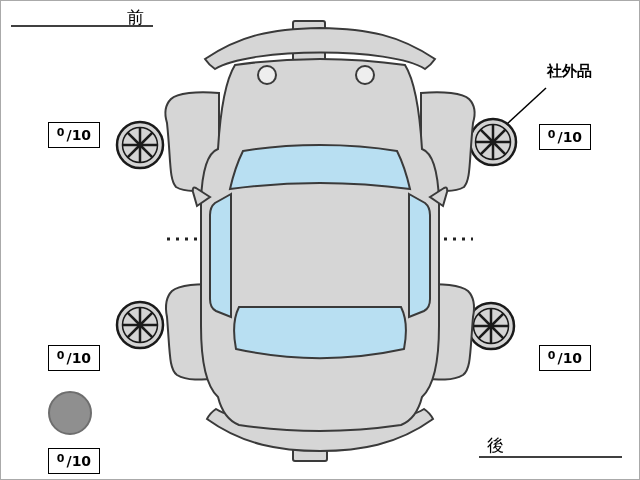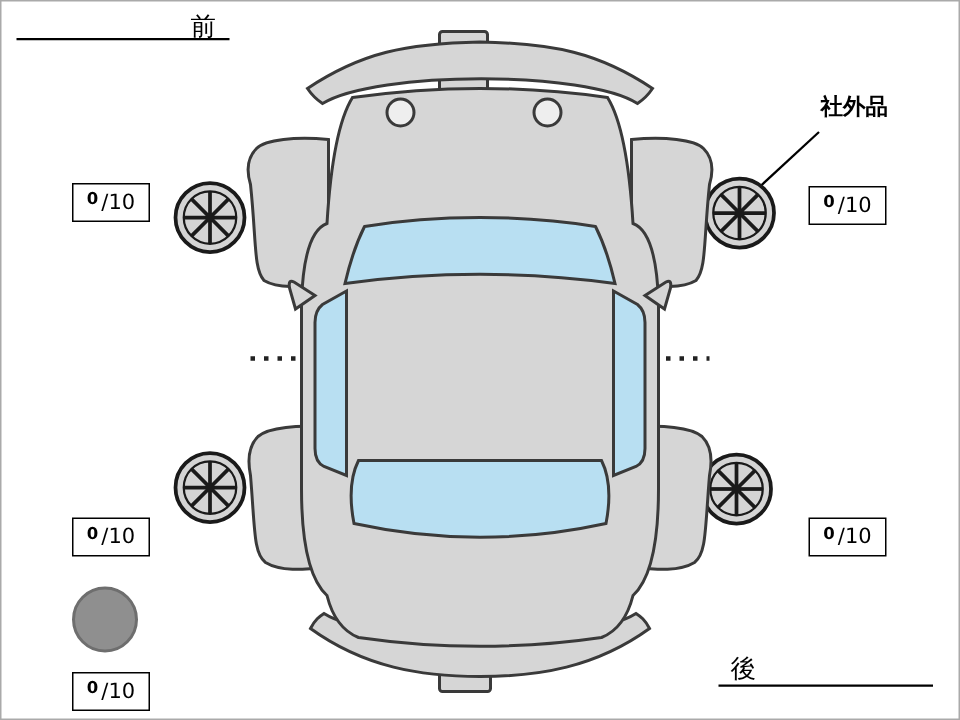--- a/index.html
+++ b/index.html
@@ -46,21 +46,21 @@
     justify-content: center;
     gap: 2px;
   }
   .score-value {
     font-size: 11px;
     font-weight: bold;
     transform: translateY(-3px);
   }
   .score-max {
     font-size: 14px;
-    font-weight: normal;
+    font-weight: bold;
   }
   #score-front-left  { left: 47px;  top: 121px; }
   #score-front-right { left: 538px; top: 123px; }
   #score-rear-left   { left: 47px;  top: 344px; }
   #score-rear-right  { left: 538px; top: 344px; }
   #score-spare       { left: 47px;  top: 447px; }
   #spare-tire {
     position: absolute;
     left: 47px; top: 390px;
     width: 44px; height: 44px;

